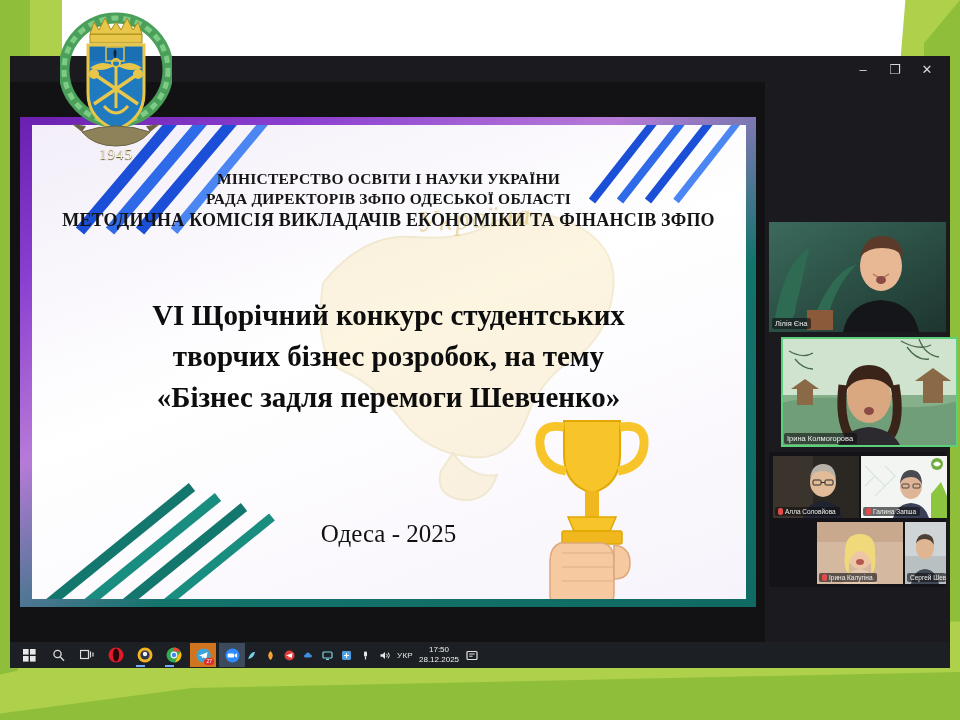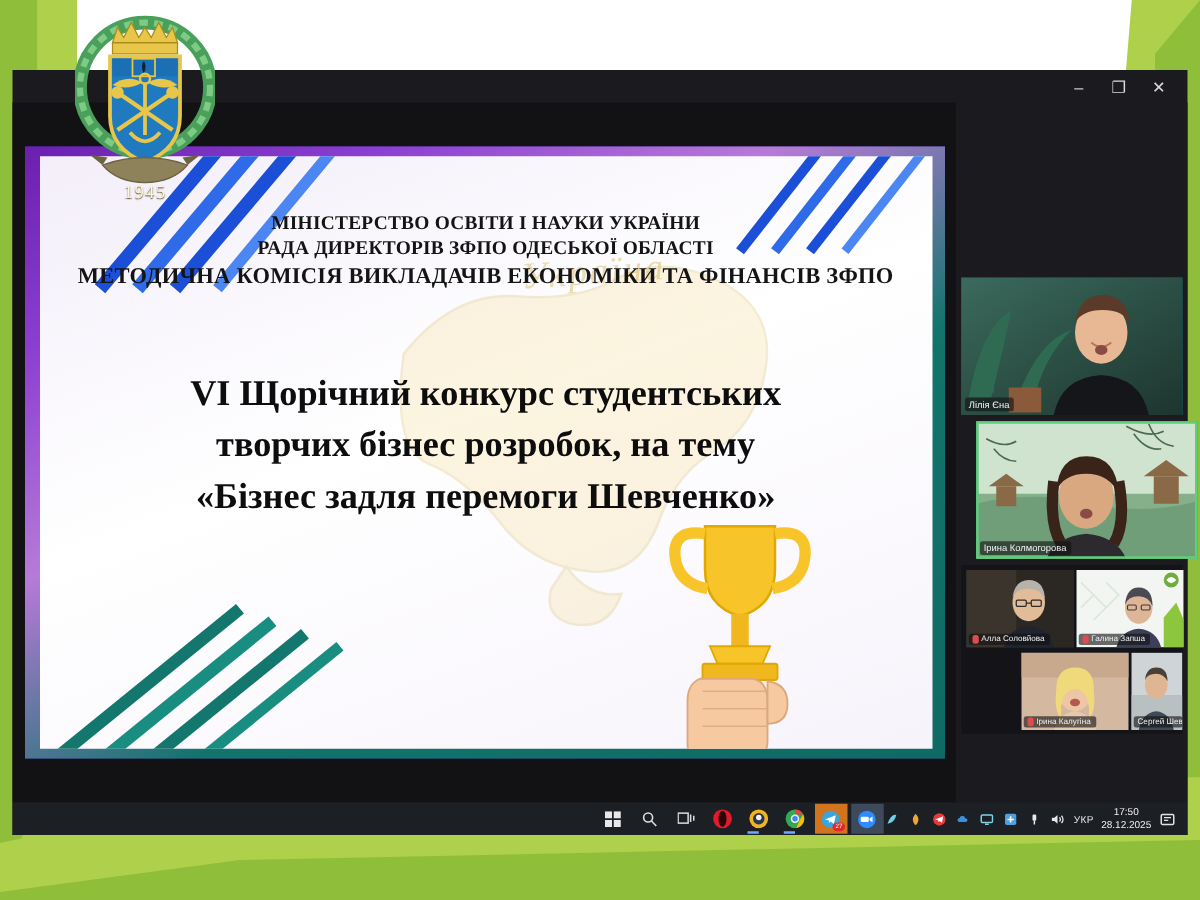--- a/index.html
+++ b/index.html
@@ -162,21 +162,21 @@
   }
   .mini {
     position: absolute; width: 86px; height: 62px; overflow: hidden; background: #23323a;
   }
   .mini .tile-name { font-size: 6.5px; bottom: 2px; left: 2px; }
 
   
   #taskbar {
     position: absolute; left: 0; bottom: 0; width: 940px; height: 26px;
     background: #1c1f24; display: flex; align-items: center;
-    justify-content: flex-end; padding: 0 6px;
+    justify-content: flex-start; padding: 0 6px;
   }
   .tb-left { display: flex; align-items: center; gap: 3px; }
   .tb-ico {
     width: 26px; height: 24px; display: flex; align-items: center; justify-content: center;
     position: relative;
   }
   .tb-right { display: flex; align-items: center; gap: 6px; padding-right: 4px; }
   .tray-ico { width: 13px; height: 13px; display: flex; align-items: center; justify-content: center; }
   .tb-lang { color: #e6e6e6; font-size: 8px; letter-spacing: .3px; }
   .tb-clock { color: #f0f0f0; font-size: 8px; line-height: 1.25; text-align: center; }
@@ -275,20 +275,21 @@
             <div>РАДА ДИРЕКТОРІВ ЗФПО ОДЕСЬКОЇ ОБЛАСТІ</div>
             <div class="wide">МЕТОДИЧНА КОМІСІЯ ВИКЛАДАЧІВ ЕКОНОМІКИ  ТА ФІНАНСІВ ЗФПО</div>
           </div>
 
           <div class="slide-title">
             <div>VI Щорічний конкурс студентських</div>
             <div>творчих бізнес розробок, на тему</div>
             <div>«Бізнес задля перемоги Шевченко»</div>
           </div>
 
+          <div class="slide-city">Одеса - 2025</div>
 
           <svg class="trophy" viewBox="0 0 180 215">
             <path d="M62 28 h56 v34 q0 30 -28 38 q-28 -8 -28 -38z" fill="#f7c52a" stroke="#e0a800" stroke-width="2"></path>
             <path d="M62 34 q-26 -4 -24 18 q2 22 26 26" fill="none" stroke="#f7c52a" stroke-width="9"></path>
             <path d="M118 34 q26 -4 24 18 q-2 22 -26 26" fill="none" stroke="#f7c52a" stroke-width="9"></path>
             <rect x="83" y="98" width="14" height="26" fill="#f0b81e"></rect>
             <path d="M66 124 h48 l-6 14 h-36z" fill="#f7c52a" stroke="#e0a800" stroke-width="1.5"></path>
             <rect x="60" y="138" width="60" height="13" rx="2" fill="#f0b81e" stroke="#e0a800" stroke-width="1.5"></rect>
 
             <path d="M58 150 q-10 4 -10 18 v34 q0 12 14 12 h36 q14 0 14 -14 v-32 q0 -16 -12 -18z" fill="#f6c9a0" stroke="#dca87c" stroke-width="1.5"></path>

